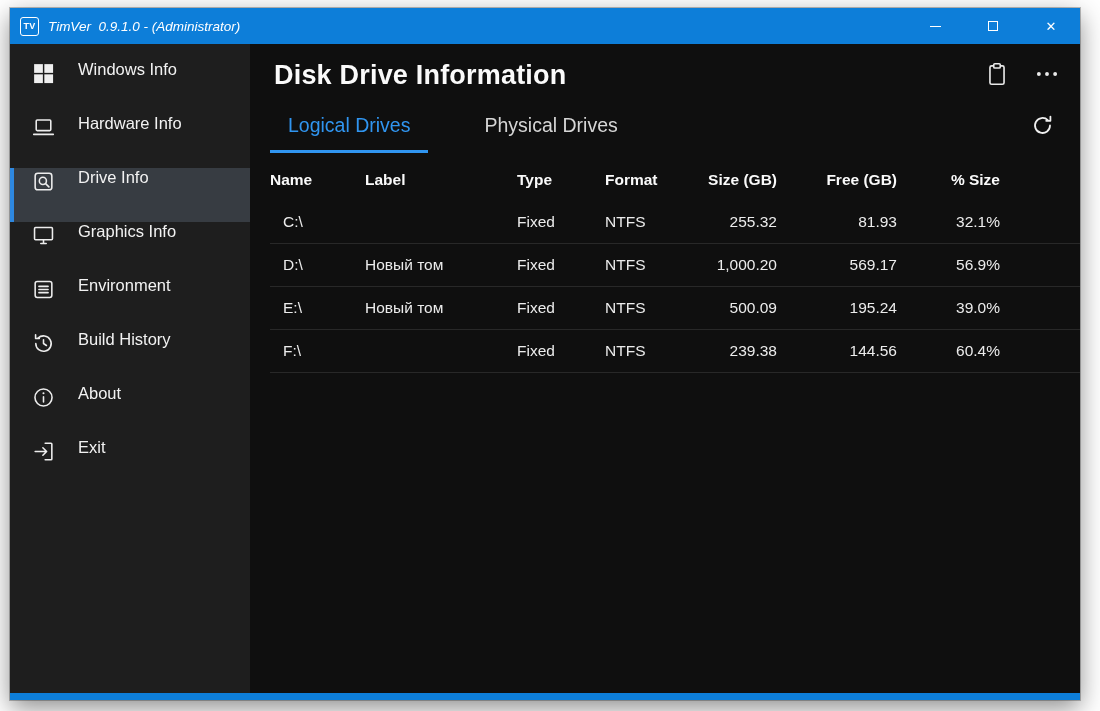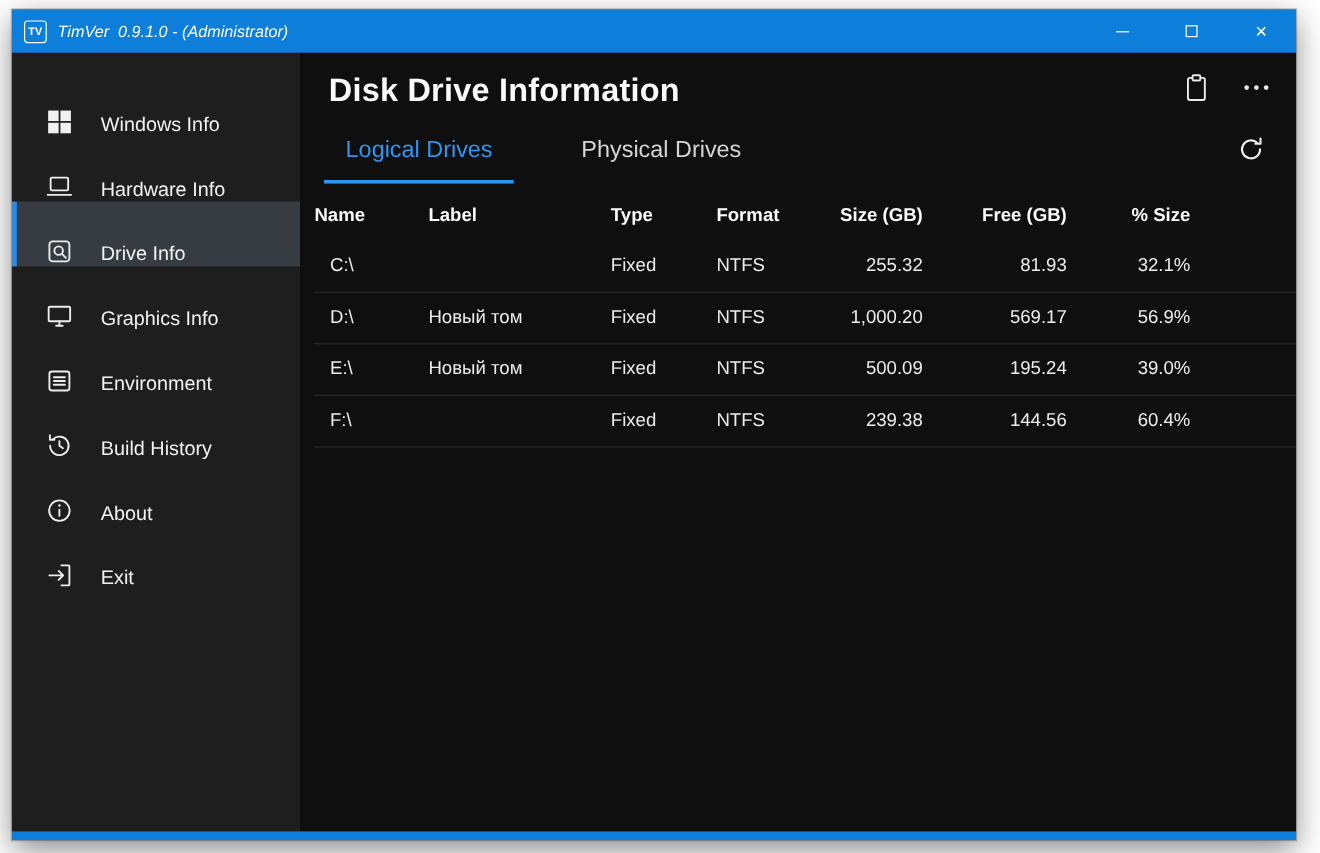--- a/index.html
+++ b/index.html
@@ -1,41 +1,41 @@
 <!DOCTYPE html>
 <html style="--titlebar: #0d7ed9; --accent: #3095f0; --accent2: #2e88e0; --sidebar-bg: #1e1e1e; --content-bg: #0f0f0f; --sel-bg: #373c42;"><head>
 <meta charset="utf-8">
 <style>
   * { margin:0; padding:0; box-sizing:border-box; }
   html,body { width:1100px; height:711px; background:#ffffff; overflow:hidden;
     font-family:"Liberation Sans","DejaVu Sans",sans-serif; }
 
   .window { position:absolute; left:10px; top:8px; width:1070px; height:692px;
-    display:flex; flex-direction:column; background:#a21caf;
+    display:flex; flex-direction:column; background:#eab308;
     box-shadow:0 8px 24px rgba(0,0,0,.45), 0 0 0 1px rgba(0,0,0,.25); }
 
   
   .titlebar { height:36px; background:var(--titlebar,#0d7ed9); display:flex; align-items:center;
     padding-left:10px; color:#fff; flex:0 0 auto; }
   .app-logo { width:19px; height:19px; border:1.6px solid #fff; border-radius:3px;
     display:flex; align-items:center; justify-content:center; font-size:9px; font-weight:bold;
     letter-spacing:.3px; margin-right:9px; }
   .win-title { font-size:13.5px; white-space:pre;font-style:italic; }
   .win-controls { margin-left:auto; display:flex; height:100%; }
   .win-btn { width:58px; height:100%; display:flex; align-items:center; justify-content:center; cursor:default; }
   .glyph-min { width:11px; height:1px; background:#fff; display:block; }
   .glyph-max { width:10px; height:10px; border:1px solid #fff; display:block; }
   .glyph-close { font-size:13px; color:#fff; line-height:1; }
 
   
   .body { flex:1; display:flex; min-height:0; }
 
   
   .sidebar { width:240px; background:var(--sidebar-bg,#1e1e1e); padding-top:16px; flex:0 0 auto; }
-  .side-item { position:relative; height:54px; display:flex; align-items:flex-end; padding-left:26px; cursor:default; }
+  .side-item { position:relative; height:54px; display:flex; align-items:flex-start; padding-left:20px; cursor:default; }
   .side-item.selected { background:var(--sel-bg,#373c42); }
   .side-item .accent { position:absolute; left:0; top:0; bottom:0; width:4px; background:transparent; }
   .side-item.selected .accent { background:var(--accent2,#2e88e0); }
   .side-item .icon { width:26px; height:26px; display:flex; align-items:center; justify-content:center; }
   .side-item .icon svg { width:25px; height:25px; }
   .side-item .lbl { margin-left:22px; font-size:16.5px; color:#f2f2f2; }
 
   
   .content { flex:1; background:var(--content-bg,#0f0f0f); display:flex; flex-direction:column; min-width:0; }
 
@@ -46,21 +46,21 @@
 
   .tab-bar { display:flex; align-items:center; height:52px; padding:0 22px 0 20px;gap:28px; }
   .tabs { display:flex; gap:38px; height:100%; }
   .tab { display:flex; align-items:center; padding:0 18px; height:100%; font-size:19.5px;
     color:#d6d6d6; border-bottom:3px solid transparent; cursor:default; }
   .tab.active { color:var(--accent,#3095f0); border-bottom-color:var(--accent,#3095f0); }
   .refresh-btn { margin-left:auto; width:32px; height:32px; display:flex; align-items:center; justify-content:center; cursor:default; }
   .refresh-btn svg { width:25px; height:25px; }
 
   
-  .table { padding-left:12px; margin-top:6px; }
+  .table { padding-left:20px; margin-top:6px; }
   .thead, .tr { display:grid; grid-template-columns:95px 152px 88px 84px 88px 120px 103px; align-items:center; }
   .thead { height:42px; }
   .th { font-size:15.5px; font-weight:bold; color:#fafafa; }
   .tr { height:43px; border-bottom:1px solid #282828; }
   .td { font-size:15.5px; color:#ececec; }
   .td:first-child { padding-left:13px; }
   .right { text-align:right; }
 
   .bottom-accent { height:7px; background:var(--titlebar,#0d7ed9); flex:0 0 auto; }
 </style>

